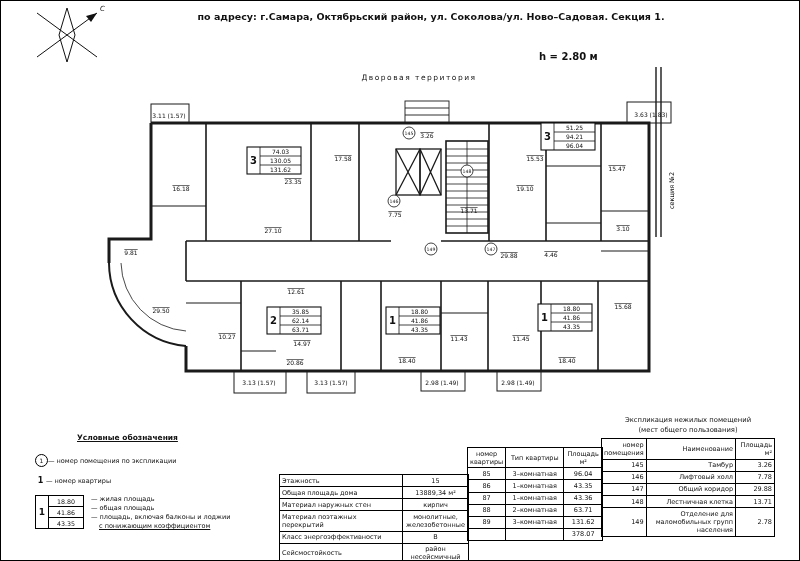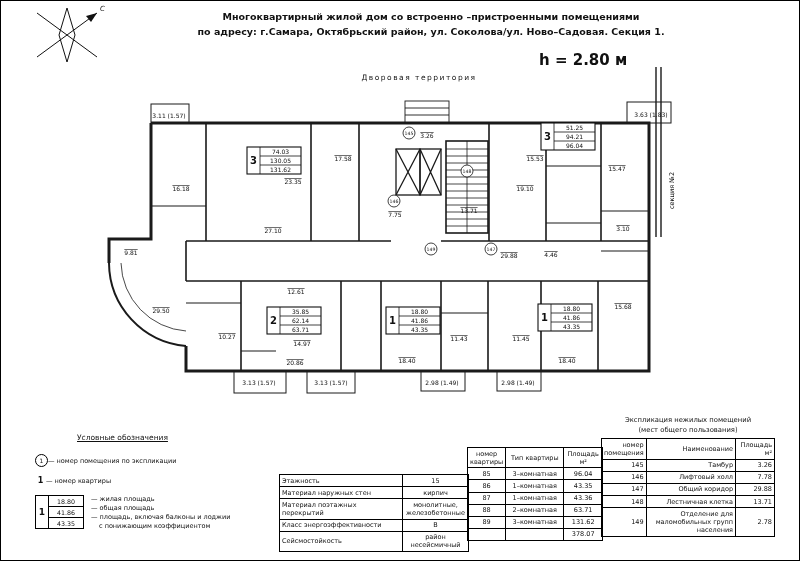--- a/index.html
+++ b/index.html
@@ -1,48 +1,48 @@
 <!DOCTYPE html>
 <html><head>
 <meta charset="utf-8">
 <style>
   html,body{margin:0;padding:0;background:#e8e8e8;}
   body{width:800px;height:561px;position:relative;font-family:"DejaVu Sans","Liberation Sans",sans-serif;color:#111;}
   .sheet{position:absolute;left:0;top:0;width:800px;height:561px;background:#fff;border:1.5px solid #000;box-sizing:border-box;overflow:hidden;}
 
   .title{position:absolute;top:8px;left:120px;width:620px;text-align:center;font-weight:bold;font-size:9.5px;line-height:1.6;}
-  .height-note{position:absolute;left:538px;top:50px;font-weight:bold;font-size:15px;}
+  .height-note{position:absolute;left:538px;top:50px;font-weight:bold;font-size:10px;}
 
   svg#plan{position:absolute;left:0;top:0;z-index:1;}
   svg text{font-family:"DejaVu Sans","Liberation Sans",sans-serif;fill:#111;}
   .yard-label{font-size:7.5px;letter-spacing:1.5px;}
   .section-label{font-size:6.5px;}
   .compass-label{font-size:7px;font-style:italic;}
   .plan-num{font-size:6px;text-anchor:middle;}
   .plan-num.ov{text-decoration:overline;}
   .circ-dot{fill:#fff;stroke:#111;stroke-width:0.8;}
   .circ-num{font-size:4.6px;text-anchor:middle;}
   .apt-box{fill:#fff;stroke:#111;stroke-width:1.1;}
   .apt-line{stroke:#111;stroke-width:0.8;}
   .apt-rooms{font-size:10px;font-weight:bold;text-anchor:middle;}
   .apt-val{font-size:6px;text-anchor:middle;}
 
   .legend{position:absolute;left:34px;top:432px;width:250px;font-size:6.5px;z-index:2;}
-  .legend-title{font-weight:normal;text-decoration:underline;font-size:7.5px;margin-left:42px;margin-bottom:12px;}
+  .legend-title{font-weight:bold;text-decoration:underline;font-size:7.5px;margin-left:42px;margin-bottom:12px;}
   .legend-item{display:flex;align-items:center;margin:9px 0;}
   .circ{display:inline-flex;width:11px;height:11px;border:1px solid #000;border-radius:50%;align-items:center;justify-content:center;font-size:6px;flex:0 0 auto;}
   .aptnum{font-weight:bold;font-size:8px;width:11px;text-align:center;flex:0 0 auto;}
   .legend-arearow{display:flex;margin-top:10px;}
   .areabox{display:grid;grid-template-columns:13px 34px;border:1px solid #000;height:32px;flex:0 0 auto;}
   .areabox .rooms{grid-row:1/4;display:flex;align-items:center;justify-content:center;border-right:1px solid #000;font-weight:bold;font-size:9px;}
   .areabox .val{border-bottom:1px solid #000;display:flex;align-items:center;justify-content:center;font-size:6.3px;}
   .areabox .val:last-child{border-bottom:none;}
   .arealabels{margin-left:7px;}
   .arealabels div{height:9px;line-height:9px;white-space:nowrap;}
-  .arealabels .cont{padding-left:8px;}
+  .arealabels .cont{padding-left:8px;text-decoration:underline;}
   .rooms-count-label{margin-left:8px;margin-top:4px;text-decoration:underline;}
 
   table{border-collapse:collapse;font-size:6.5px;color:#111;z-index:2;}
   td,th{border:1px solid #000;padding:1.5px 2px;font-weight:normal;line-height:1.25;vertical-align:middle;}
   #specs{position:absolute;left:278px;top:473px;width:190px;}
   #specs td:first-child{width:118px;margin-left:32px;}
   #specs td:last-child{text-align:center;}
   #apartments{position:absolute;left:466px;top:446px;width:136px;text-align:center;}
   #apartments th:nth-child(1){width:26px;}
   #apartments th:nth-child(2){width:70px;}
@@ -53,21 +53,20 @@
   #premises th:nth-child(1){width:24px;}
   #premises th:nth-child(2){width:108px;}
   #premises th:nth-child(3){width:36px;}
 </style>
 </head>
 <body>
 
 <div class="sheet">
 
   <div class="title">
-    <div>Многоквартирный жилой дом со встроенно –пристроенными помещениями</div>
     <div>по адресу: г.Самара,  Октябрьский  район,  ул.  Соколова/ул.  Ново–Садовая.  Секция 1.</div>
   </div>
 
   <div class="height-note">h = 2.80 м</div>
 
   <svg id="plan" width="800" height="445" viewBox="0 0 800 445">
 
     <g transform="translate(66,34)" stroke="#111" fill="none" stroke-width="1">
       <line x1="-30" y1="22" x2="30" y2="-22"></line>
       <line x1="-30" y1="-22" x2="30" y2="22"></line>
@@ -255,20 +254,24 @@
     </div>
   </div>
 
   <table id="specs">
     <tbody>
         <tr>
           <td>Этажность</td>
           <td>15</td>
         </tr>
         <tr>
+          <td>Общая площадь дома</td>
+          <td>13889,34 м²</td>
+        </tr>
+        <tr>
           <td>Материал наружных стен</td>
           <td>кирпич</td>
         </tr>
         <tr>
           <td>Материал поэтажных перекрытий</td>
           <td>монолитные, железобетонные</td>
         </tr>
         <tr>
           <td>Класс энергоэффективности</td>
           <td>В</td>

